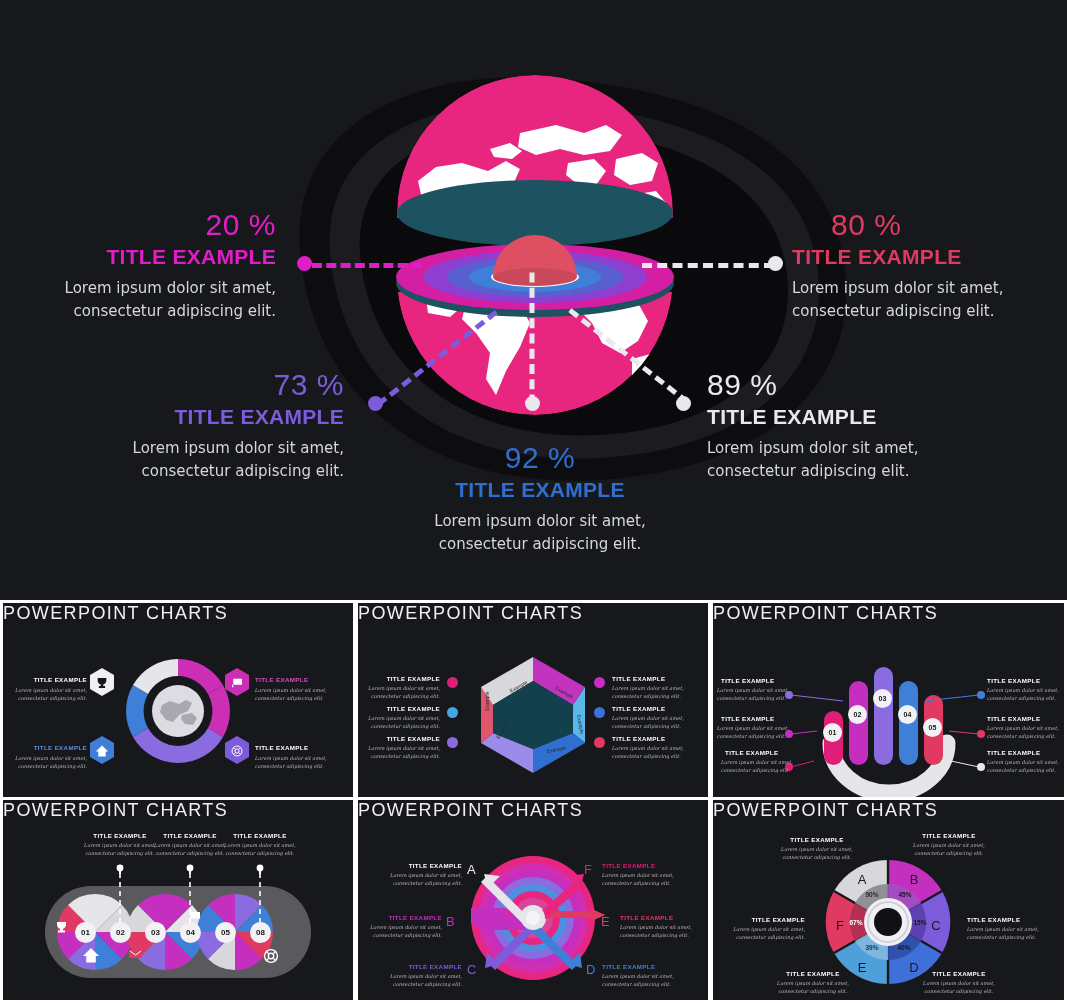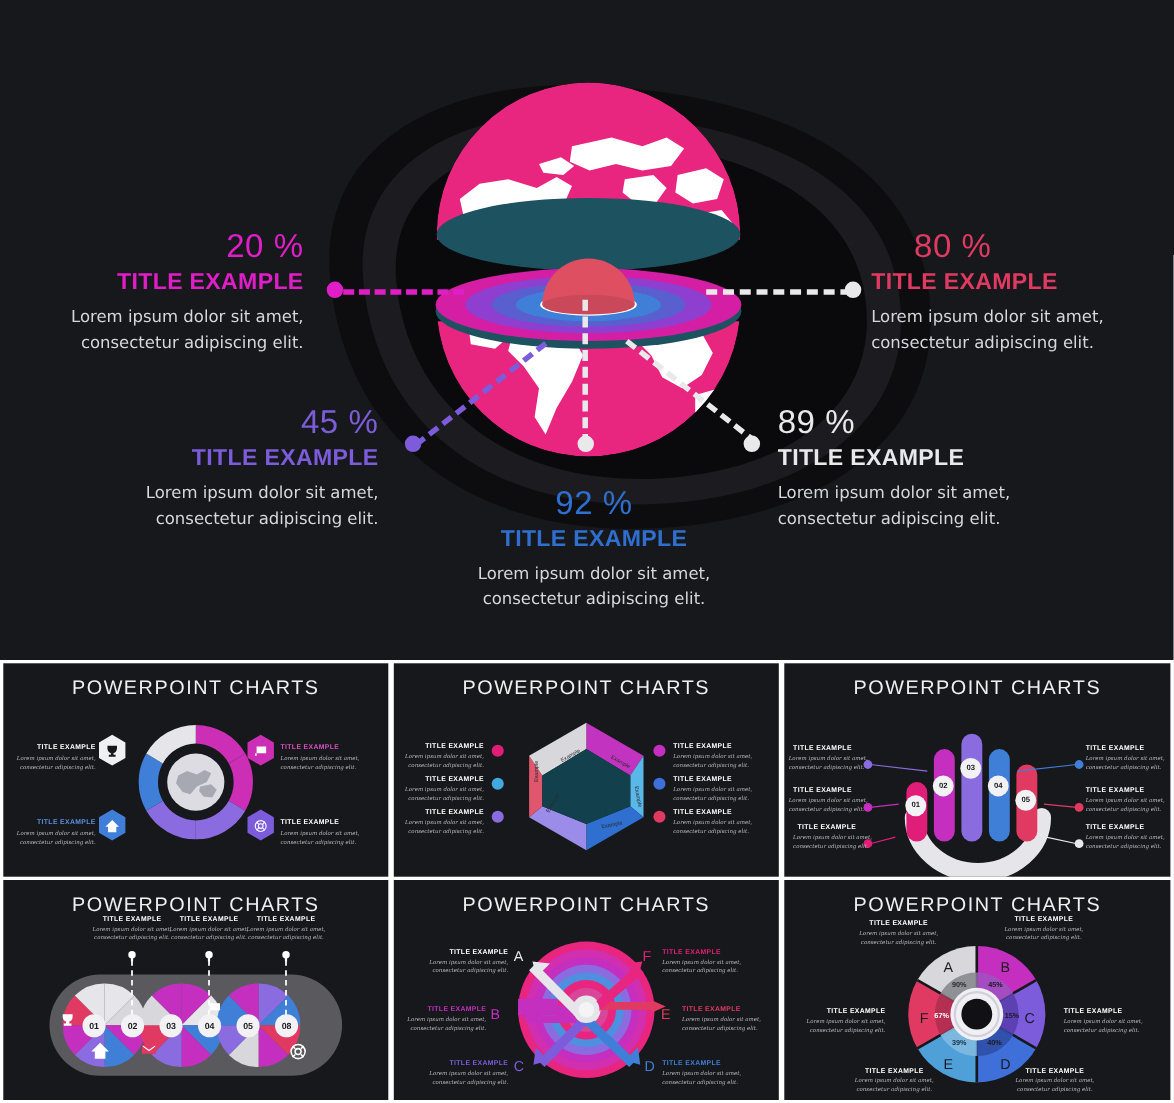--- a/index.html
+++ b/index.html
@@ -27,21 +27,21 @@
   .lbl .pct { font-size:30px; font-weight:400; line-height:1.0; letter-spacing:.5px; }
   .lbl .ttl { font-size:21px; font-weight:700; letter-spacing:.3px; margin-top:5px; }
   .lbl .body { font-size:15px; color:#d6d7db; line-height:1.52; margin-top:8px; font-family:"DejaVu Sans", sans-serif; }
   .ta-l { text-align:left; }
   .ta-r { text-align:right; }
   .ta-c { text-align:center; }
 
   
   .grid { position:absolute; left:0; top:600px; width:1067px; height:403px; background:#ffffff; }
   .cell { position:absolute; background:#17181b; overflow:hidden; }
-  .cell .ct { width:100%; text-align:center; color:#f0f0f2; font-size:18px; letter-spacing:1.4px; font-weight:400; margin-top:12px; }
+  .cell .ct { width:100%; color:#f0f0f2; font-size:18px; letter-spacing:1.4px; font-weight:400; margin-top:0; }
   .mini { position:absolute; left:0; top:30px; width:100%; height:calc(100% - 30px); }
   .mt { position:absolute; font-size:6.2px; font-weight:700; letter-spacing:.35px; color:#ffffff; }
   .mb { position:absolute; font-size:5px; line-height:1.55; color:#b9bac0; font-style:italic; font-family:"DejaVu Serif", serif; }
   .num { position:absolute; border-radius:50%; background:#f2f2f4; color:#17181b;
          font-size:7px; font-weight:700; display:flex; align-items:center; justify-content:center; }
   .bullet { position:absolute; border-radius:50%; }
   .letter { position:absolute; font-size:13px; font-weight:400; }
   svg { display:block; overflow:visible; }
 </style>
 </head>
@@ -136,21 +136,21 @@
       <div class="body">Lorem ipsum dolor sit amet, consectetur adipiscing elit.</div>
     </div>
 
     <div class="lbl ta-l" style="left:792px; top:210px; width:216px;">
       <div class="pct" style="color:#e03a62;margin-left:39px;">80 %</div>
       <div class="ttl" style="color:#e03a62;">TITLE EXAMPLE</div>
       <div class="body">Lorem ipsum dolor sit amet, consectetur adipiscing elit.</div>
     </div>
 
     <div class="lbl ta-r" style="left:128px; top:370px; width:216px;">
-      <div class="pct" style="color:#7c5cdb;">45 %</div>
+      <div class="pct" style="color:#7c5cdb;">73 %</div>
       <div class="ttl" style="color:#7c5cdb;">TITLE EXAMPLE</div>
       <div class="body">Lorem ipsum dolor sit amet, consectetur adipiscing elit.</div>
     </div>
 
     <div class="lbl ta-l" style="left:707px; top:370px; width:216px;">
       <div class="pct" style="color:#e9e9ec;">89 %</div>
       <div class="ttl" style="color:#e9e9ec;">TITLE EXAMPLE</div>
       <div class="body">Lorem ipsum dolor sit amet, consectetur adipiscing elit.</div>
     </div>
 

